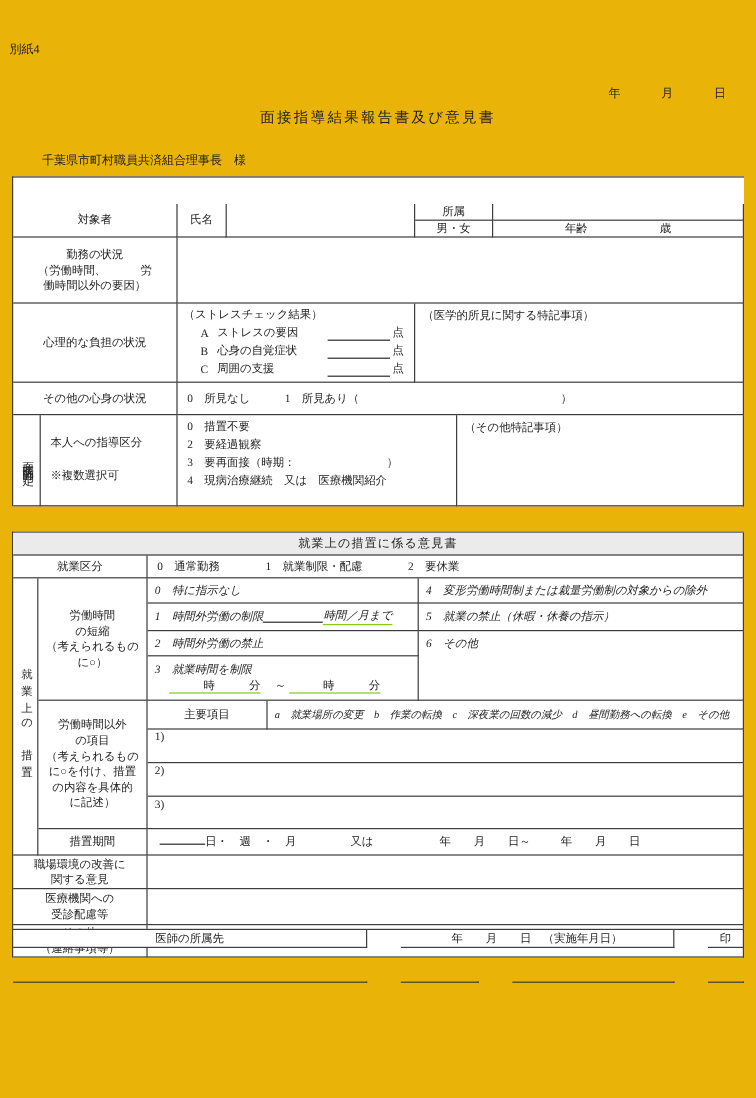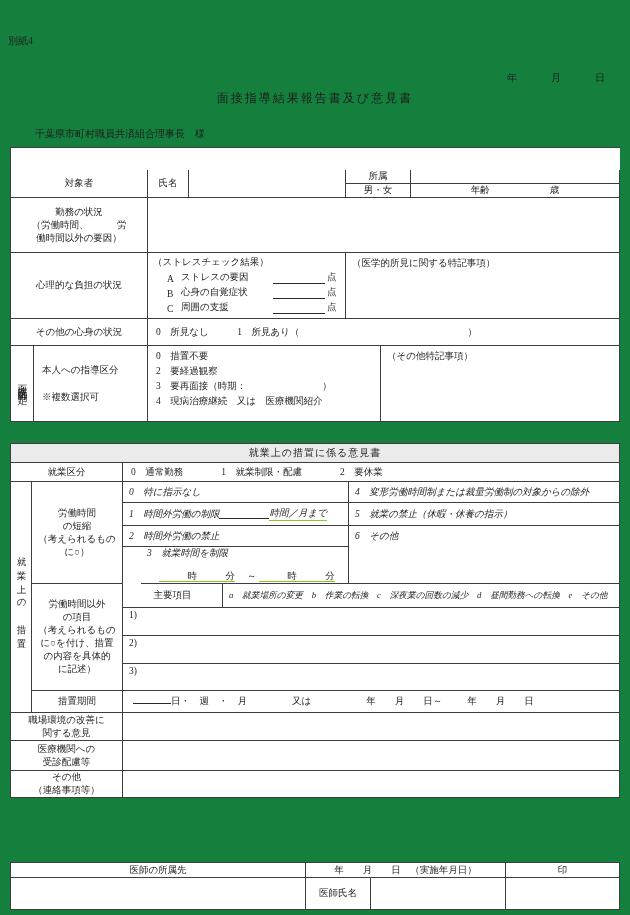--- a/index.html
+++ b/index.html
@@ -1,36 +1,36 @@
 <!DOCTYPE html>
 <html><head>
 <meta charset="utf-8">
 <style>
   * { margin:0; padding:0; box-sizing:border-box; }
   html,body { background:#ffffff; }
   .page {
-    position:relative; width:630px; height:915px; background:#15803d;
+    position:relative; width:630px; height:915px; background:#eab308;
     font-family:"Liberation Serif","DejaVu Serif",serif;
     color:#1d1d1d; font-size:9.5px; overflow:hidden;
   }
   .attachment { position:absolute; top:34px; left:8px; font-size:10px; }
   .dateline   { position:absolute; top:71px; right:24px; font-size:10px; letter-spacing:1px; }
   .doc-title  { position:absolute; top:90px; left:0; width:100%; text-align:center; font-size:12px; letter-spacing:2px; }
   .addressee  { position:absolute; top:127px; left:35px; font-size:10px; }
 
   .grid { position:absolute; left:10px; width:610px; display:grid; border-top:1px solid #3d3d3d; border-left:1px solid #3d3d3d; background:#fff; }
   .c { border-right:1px solid #3d3d3d; border-bottom:1px solid #3d3d3d; display:flex; align-items:center; justify-content:center; text-align:center; overflow:hidden; }
   .c.left  { justify-content:flex-start; text-align:left; }
   .c.top   { align-items:flex-start; }
   .c.col   { flex-direction:column; }
   .hdr { background:#ebebeb; font-size:10px; letter-spacing:1px; }
 
   .t1 { top:147px; grid-template-columns:23px 114px 41px 157px 35px 30px 1fr; grid-template-rows:22px 14px 14px 55px 66px 27px 1fr; height:275px; }
   .t2 { top:443px; grid-template-columns:21px 91px 100px 126px 1fr; grid-template-rows:19px 19px 21px 23px 21px 37px 24px 28px 28px 27px 22px 28px 30px 1fr; height:355px; }
-  .t3 { top:862px; grid-template-columns:295px 65px 135px 1fr; grid-template-rows:15px 1fr; height:48px; }
+  .t3 { top:774px; grid-template-columns:295px 65px 135px 1fr; grid-template-rows:15px 1fr; height:16px;gap:28px; }
 
   .vtext { writing-mode:vertical-rl; text-orientation:upright; }
   .vs1 { letter-spacing:0.22em; }
   .vs2 { letter-spacing:1.5em; }
 
   .ub { display:inline-block; border-bottom:1px solid #2a2a2a; height:1em; vertical-align:baseline; }
   .ut { border-bottom:1px solid #84cc16; }
   .w38 { width:38px; } .w50 { width:50px; } .w52 { width:52px; }
 
   .pl6 { padding-left:6px;font-style:italic; } .pl8 { padding-left:8px; }
@@ -165,21 +165,21 @@
       <span class="ub w50"></span>
       <span class="ut">時間／月まで</span>
     </div>
     <div class="c left pl6" style="grid-column:5/6;grid-row:4;">5　就業の禁止（休暇・休養の指示）</div>
 
     <div class="c left pl6" style="grid-column:3/5;grid-row:5;">2　時間外労働の禁止</div>
     <div class="c left pl6 top" style="grid-column:5/6;grid-row:5/7;">
       <div style="padding-top:4px;">6　その他</div>
     </div>
 
-    <div class="c col left" style="grid-column:3/5;grid-row:6;align-items:flex-start;justify-content:space-between;margin-left:18px;">
+    <div class="c col left" style="grid-column:3/5;grid-row:6;align-items:flex-start;justify-content:center;">
       <div class="pl6">3　就業時間を制限</div>
       <div style="padding-left:18px;">
         <span class="ut">　　　時　　　分</span>
         <span>　～</span>
         <span class="ut">　　　時　　　分</span>
       </div>
     </div>
 
     <div class="c col" style="grid-column:2/3;grid-row:7/11;">
       <div>労働時間以外</div>

